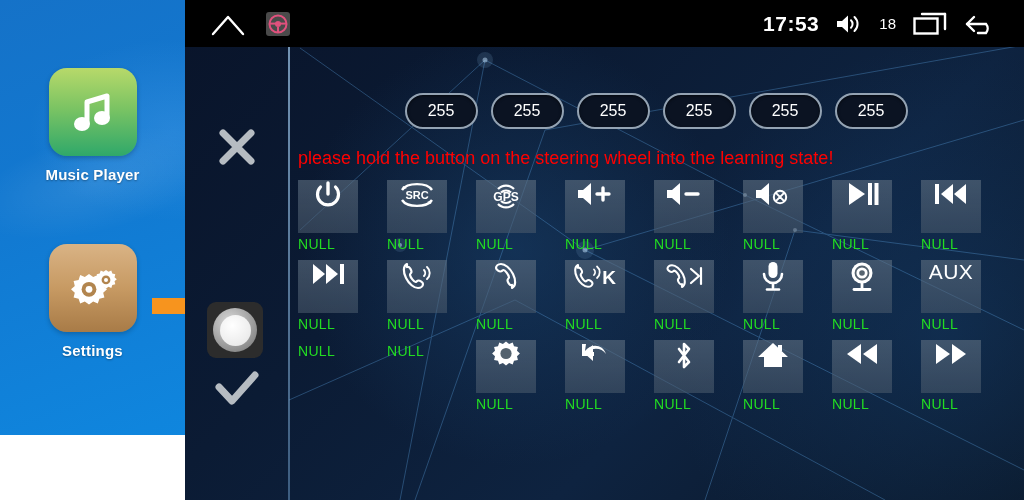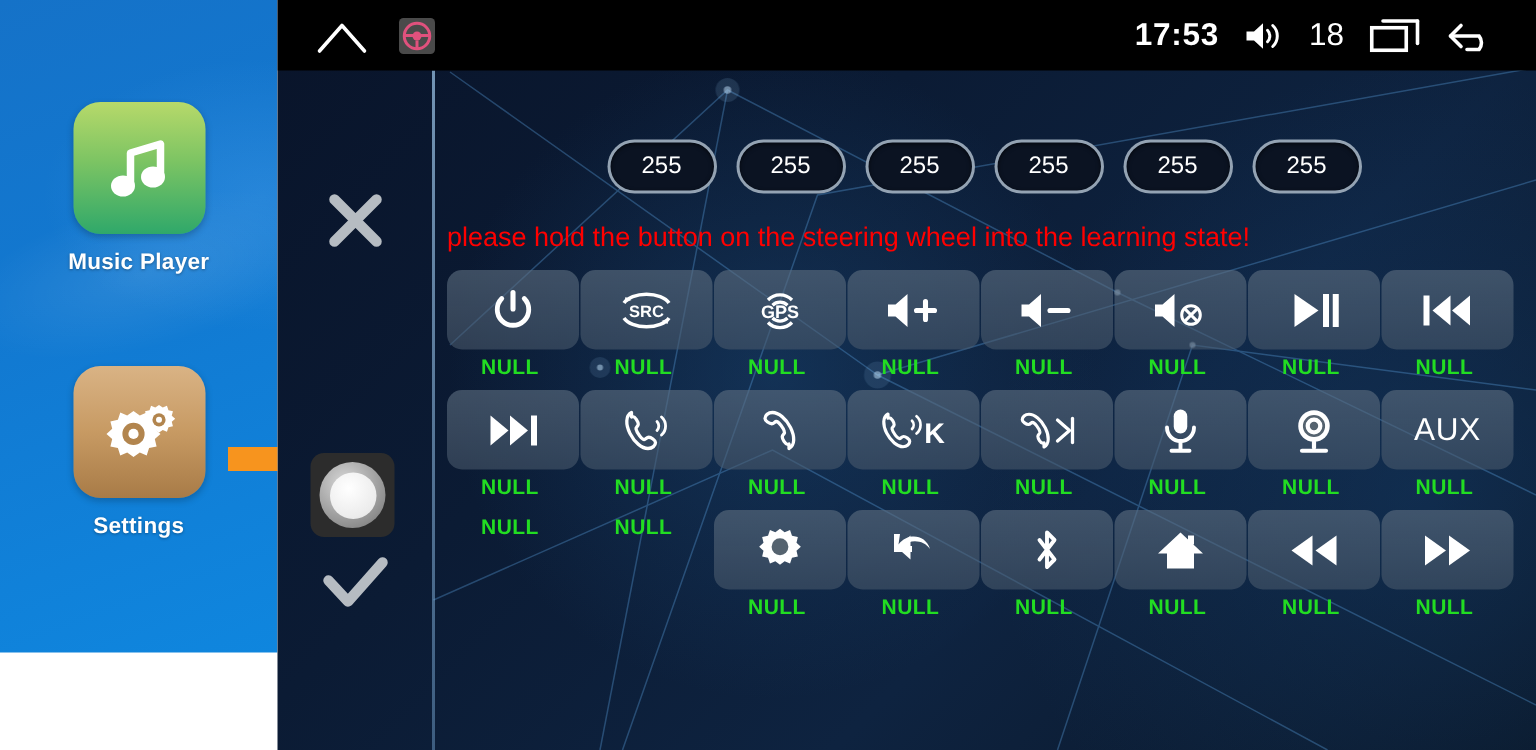--- a/index.html
+++ b/index.html
@@ -69,21 +69,21 @@
   #statusbar {
     position: absolute; left: 0; top: 0;
     width: 839px; height: 47px;
     background: #000000;
     display: flex; align-items: center;
     z-index: 20;
   }
   #sb-left { display:flex; align-items:center; gap: 20px; margin-left: 26px; }
   #sb-right { margin-left: auto; display:flex; align-items:center; gap: 16px; margin-right: 26px; }
   #sb-time { color:#fff; font-size: 21px; letter-spacing: .5px; font-weight: bold; }
-  #sb-volnum { color:#fff; font-size: 21px; }
+  #sb-volnum { color:#fff; font-size: 15px; }
   .sb-ico { display:flex; align-items:center; justify-content:center; }
 
   
   #vsep {
     position:absolute; left:103px; top:47px;
     width: 2px; height: 453px;
     background: linear-gradient(180deg, rgba(150,190,225,0.75), rgba(120,170,215,0.45));
     z-index: 4;
   }
 
@@ -138,29 +138,29 @@
 
   
   #grid {
     position:absolute; left: 113px; top: 180px;
     width: 716px;
     z-index: 5;
   }
   .grid-row { display: flex; gap: 5px; margin-bottom: 8px; }
   .cell { width: 84px; }
   .fnbtn {
-    width: 88px; height: 53px;
-    border-radius: 10px;
+    width: 60px; height: 53px;
+    border-radius: 0;
     background: linear-gradient(180deg, rgba(93,110,128,0.62) 0%, rgba(74,90,108,0.58) 100%);
-    display:flex; align-items:center; justify-content:center;
+    display:flex; align-items:flex-start; justify-content:center;
     color:#ffffff;
   }
   .fnbtn .txt { font-size: 21px; font-weight: normal; letter-spacing: .5px; }
   .cell-label {
-    text-align:center; color:#22dd22; font-size: 14px; font-weight: bold;
+    text-align:left; color:#22dd22; font-size: 14px; font-weight: normal;
     margin-top: 3px; letter-spacing: .3px;
   }
   svg { display:block; }
 </style>
 </head>
 <body>
 
 <div id="root">
 
   <div id="sidebar">

